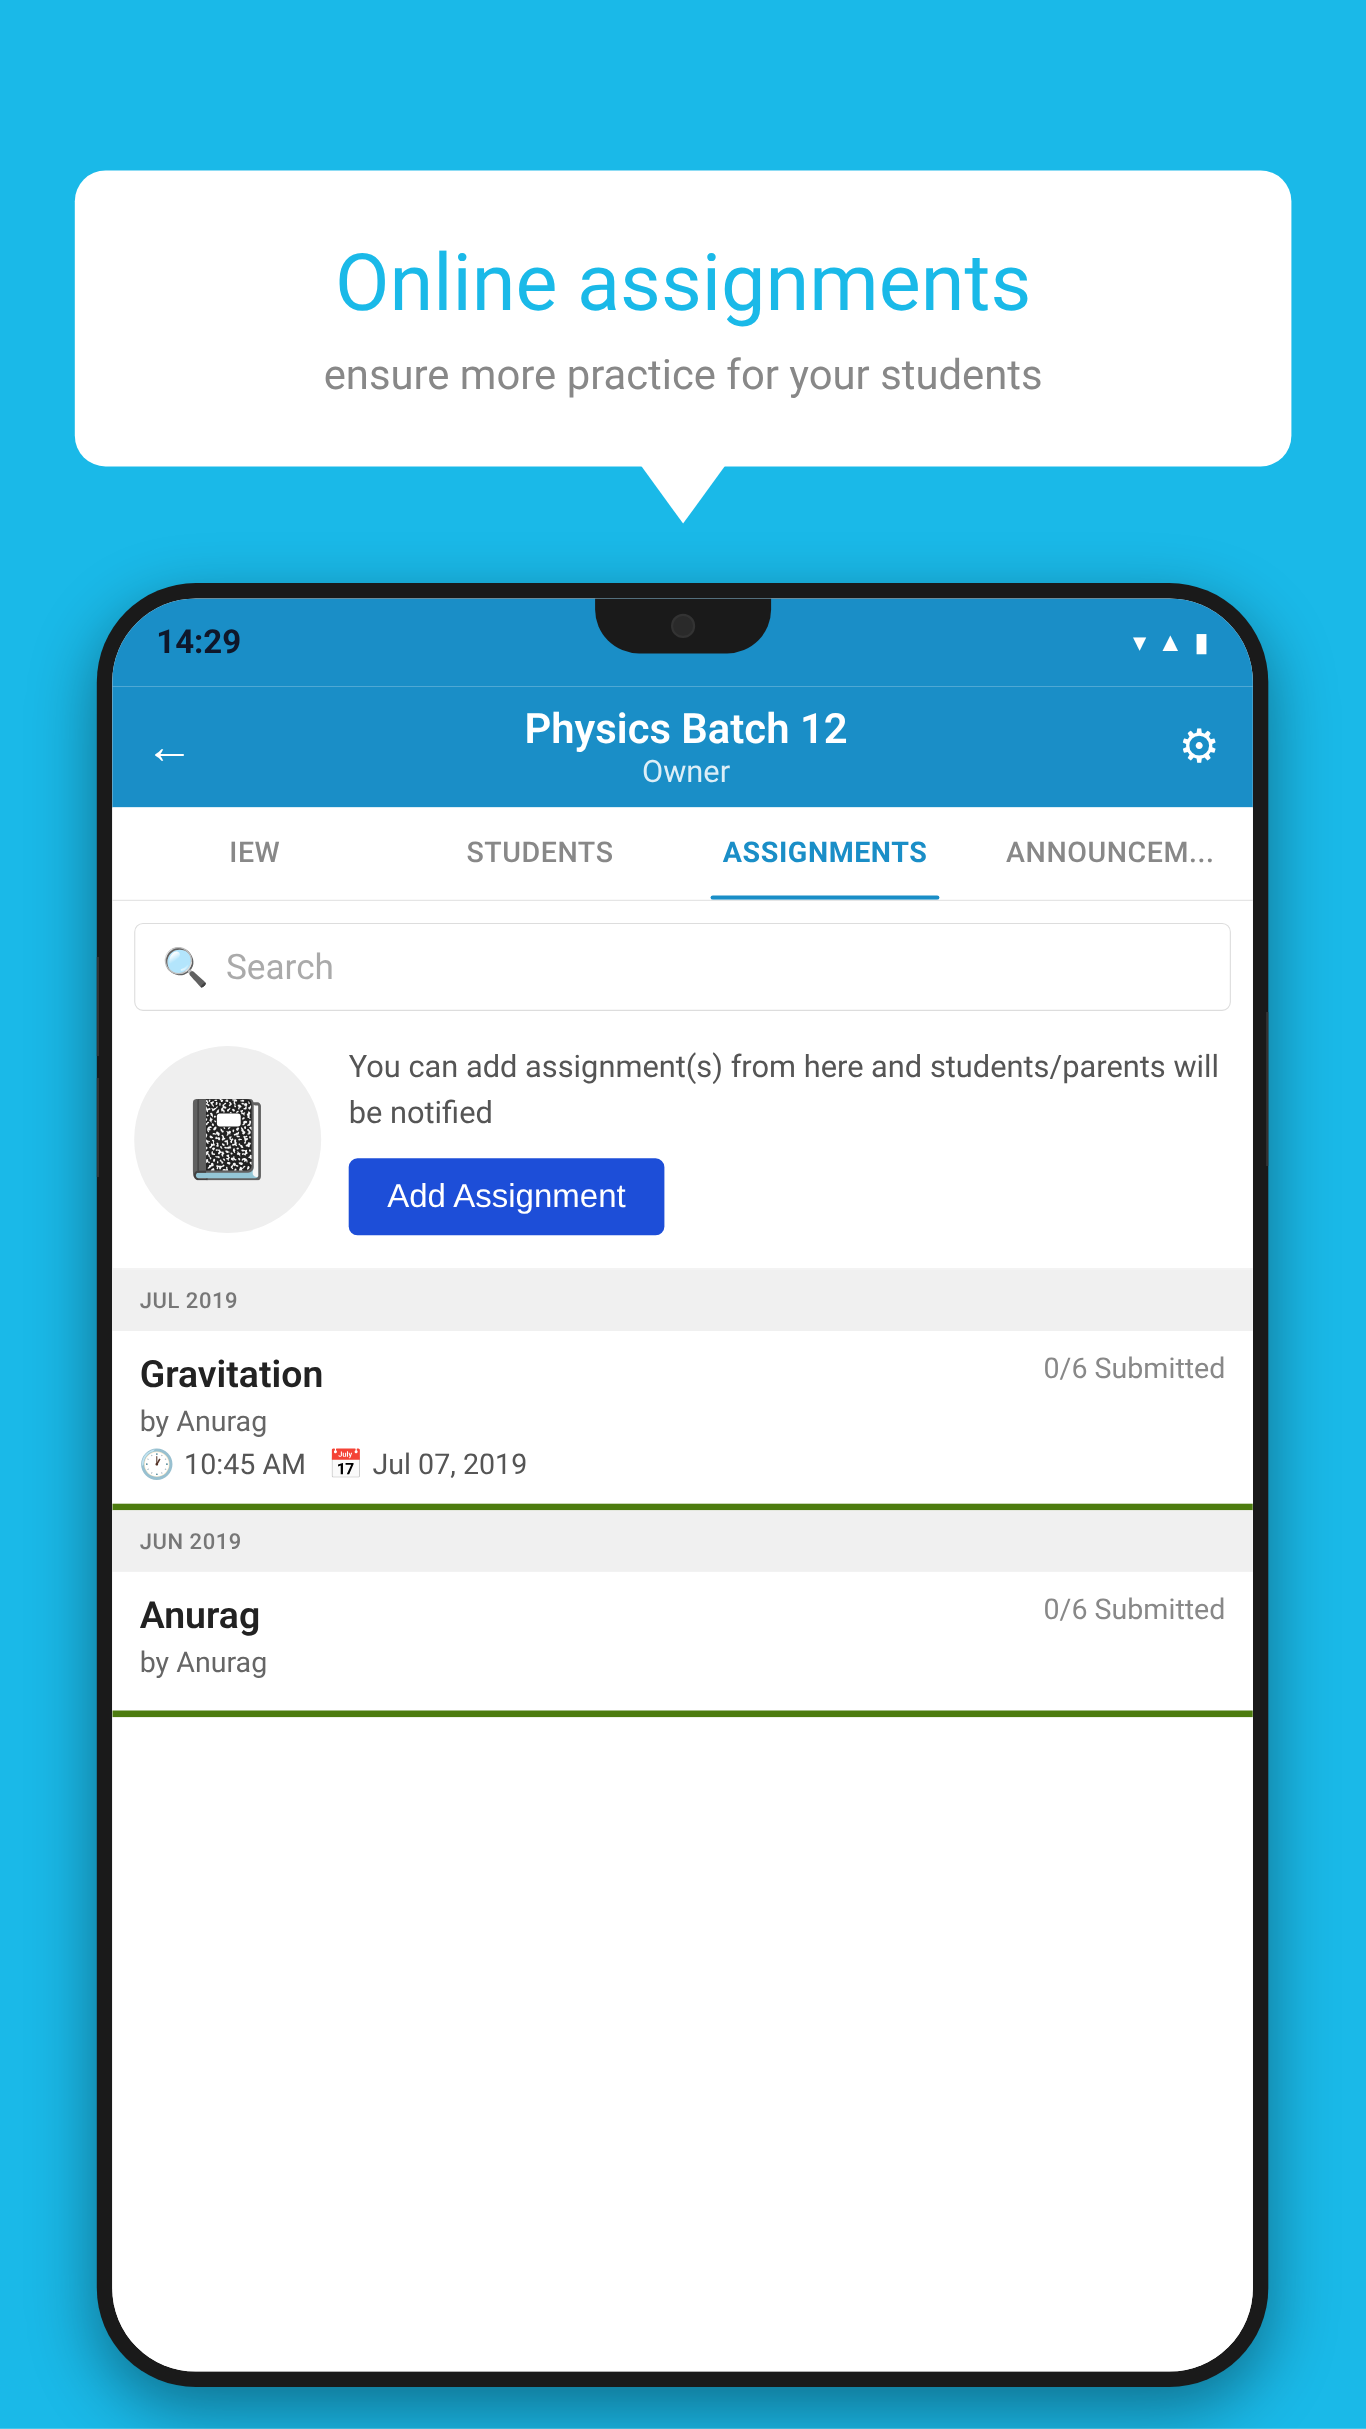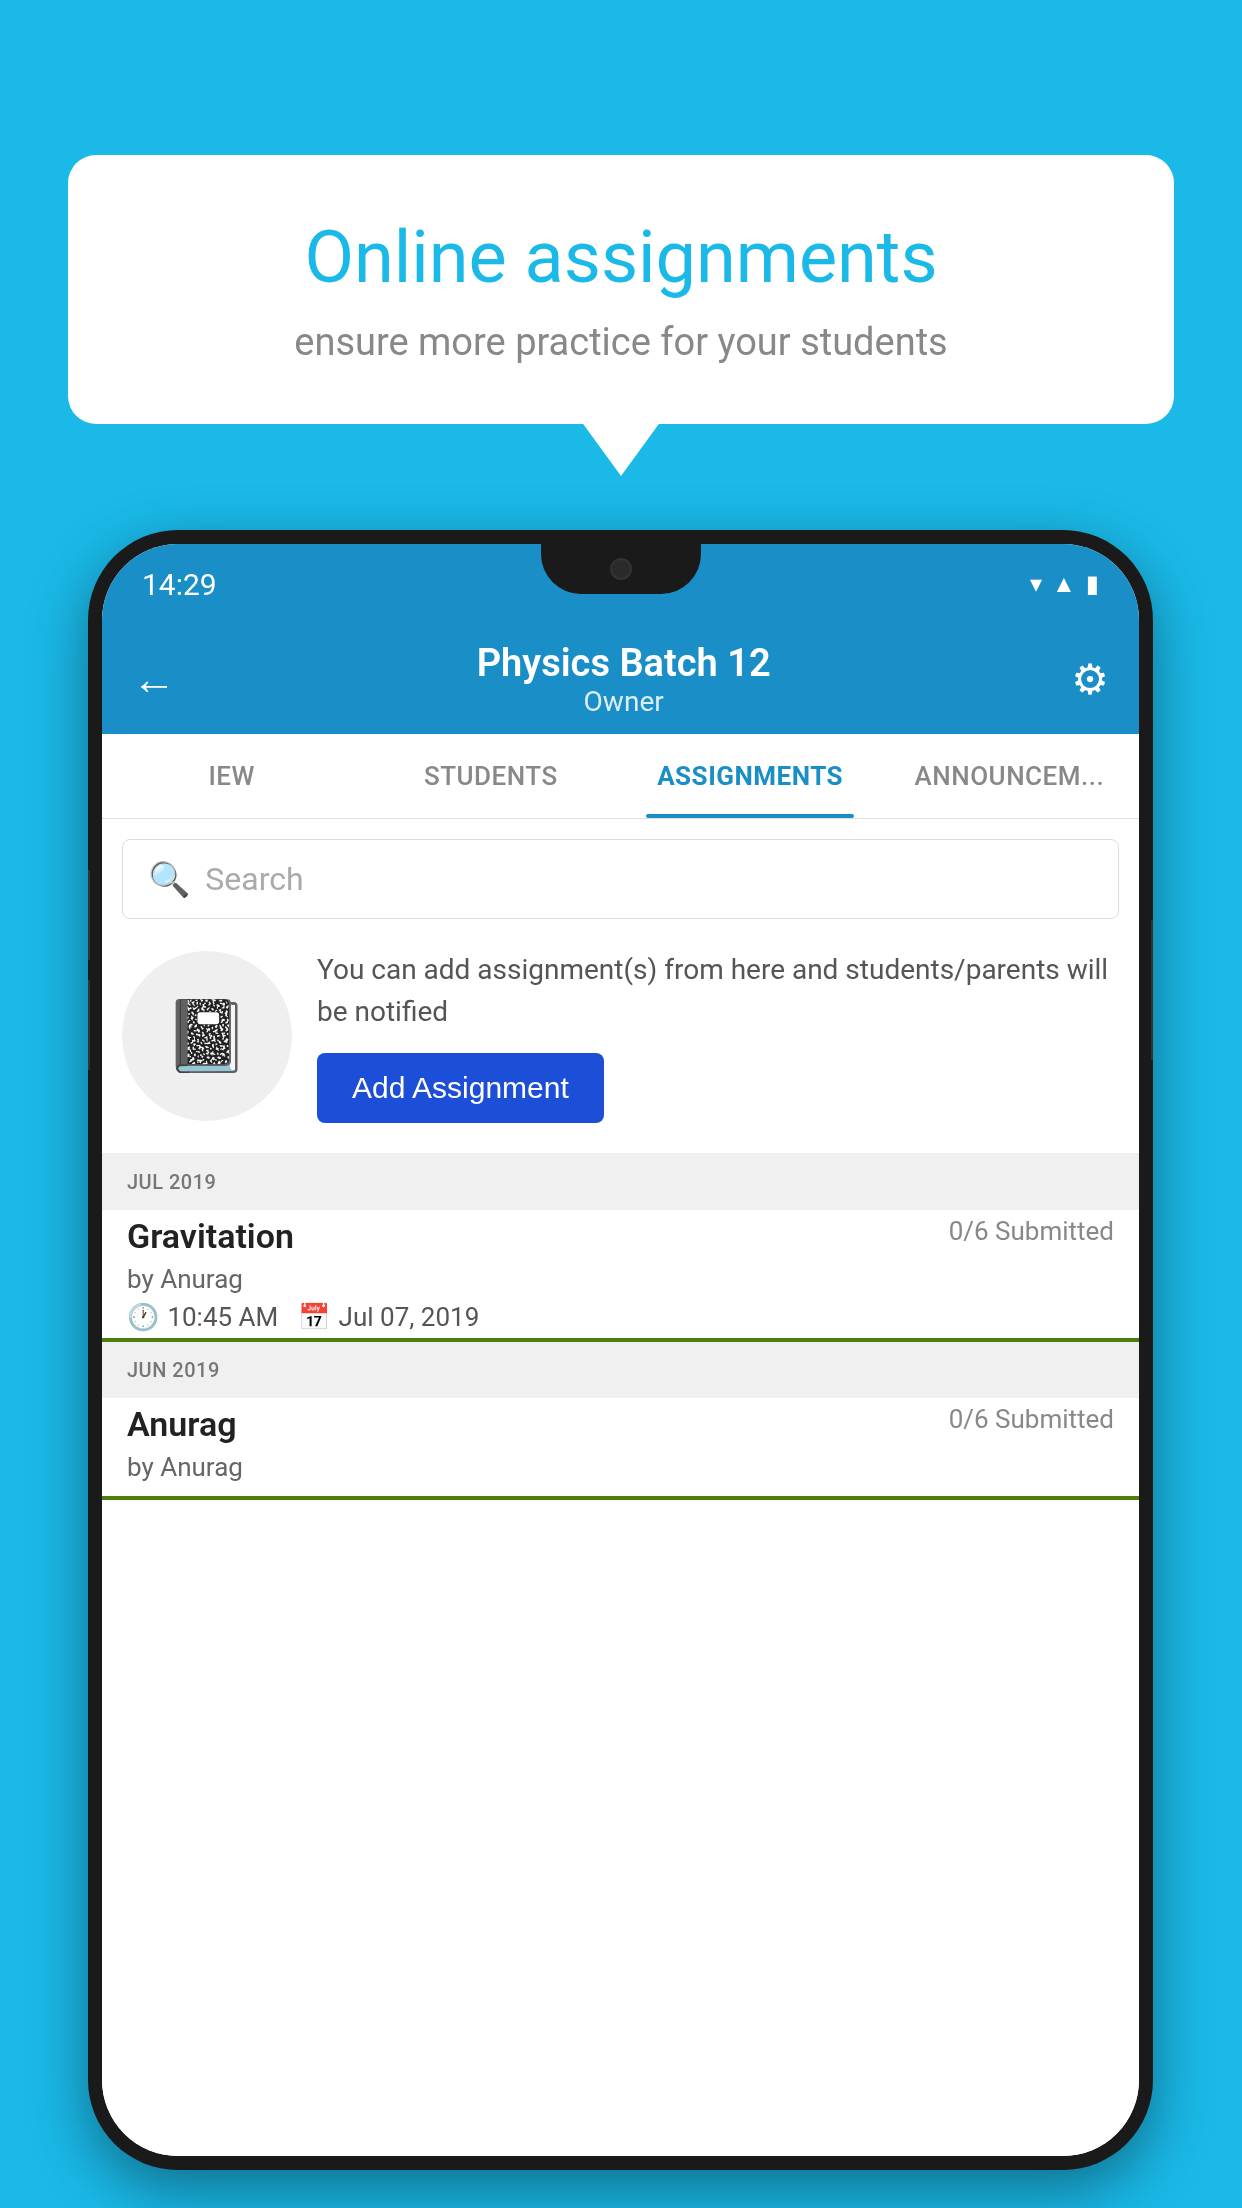--- a/index.html
+++ b/index.html
@@ -85,22 +85,22 @@
     }
     .camera-dot {
       width: 22px;
       height: 22px;
       background: #2a2a2a;
       border-radius: 50%;
       border: 2px solid #333;
     }
     .status-time {
       font-size: 30px;
-      color: #ffffff;
-      font-weight: 400;
+      color: #0f172a;
+      font-weight: 700;
     }
     .status-icons {
       display: flex;
       align-items: center;
       gap: 10px;
     }
     .status-icon {
       color: white;
       font-size: 24px;
     }
@@ -248,22 +248,22 @@
       background: #f0f0f0;
       padding: 16px 25px;
       font-size: 20px;
       color: #777;
       font-weight: 500;
       letter-spacing: 0.5px;
     }
 
     
     .assignment-item {
-      padding: 6px 25px;
-      border-bottom: 4px solid #4d7c0f;
+      padding: 20px 25px;
+      border-bottom: 6px solid #4d7c0f;
       background: white;
     }
     .assignment-top-row {
       display: flex;
       justify-content: space-between;
       align-items: flex-start;
       margin-bottom: 8px;
     }
     .assignment-title {
       font-size: 34px;

